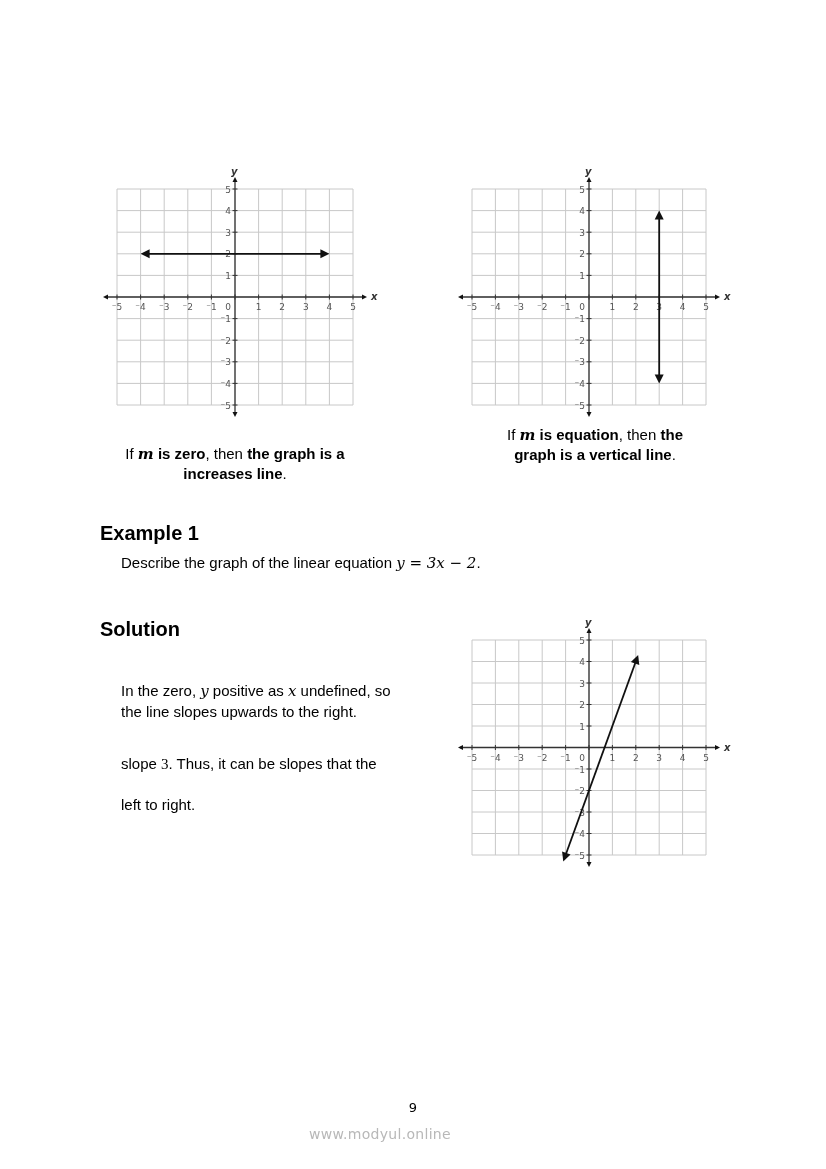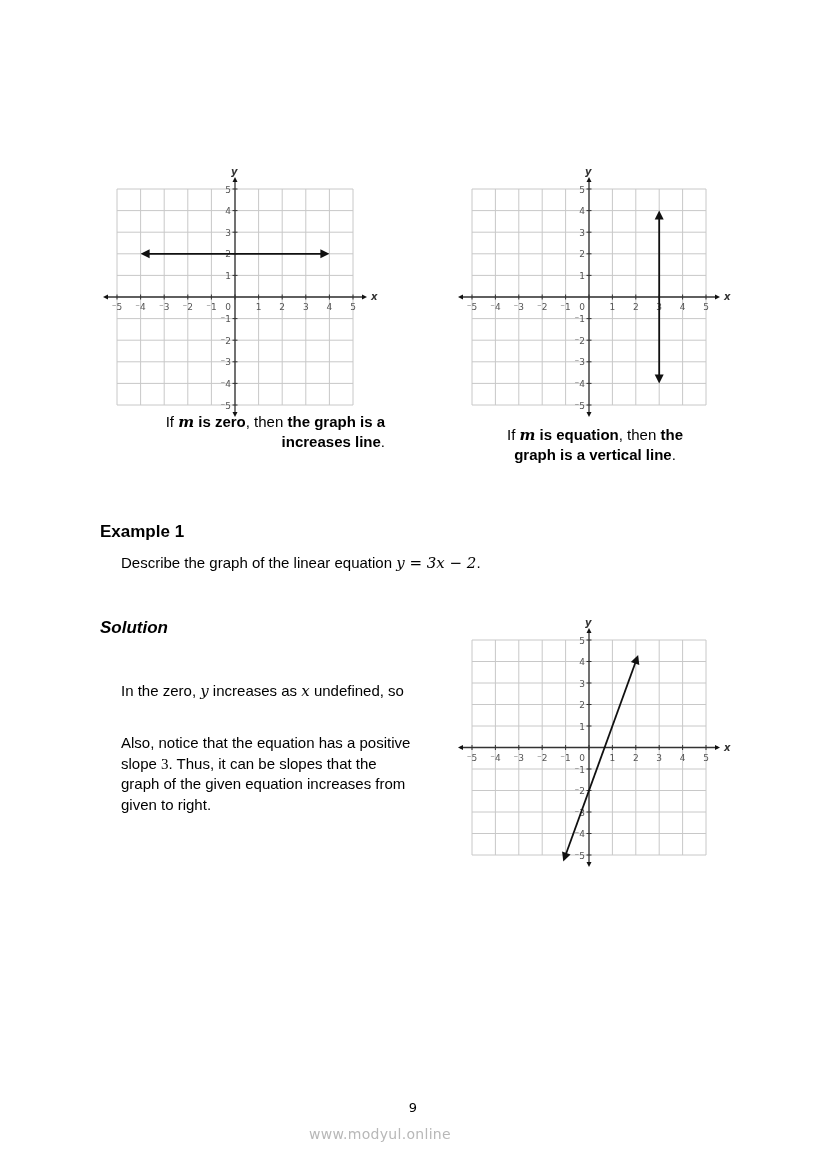--- a/index.html
+++ b/index.html
@@ -5,21 +5,21 @@
   html, body { margin: 0; padding: 0; background: #ffffff; }
   body { width: 826px; height: 1169px; position: relative; overflow: hidden;
          font-family: "Liberation Sans", sans-serif; color: #000; }
   .graph { position: absolute; }
   .graph svg { display: block; overflow: visible; }
   .caption { position: absolute; text-align: center; font-size: 15px; line-height: 20px; }
   .caption b { font-weight: bold; }
   .math { font-family: "DejaVu Serif", "Liberation Serif", serif; font-style: italic; }
   .mathb { font-family: "DejaVu Serif", "Liberation Serif", serif; font-style: italic; font-weight: bold; }
   .mathr { font-family: "Liberation Serif", "DejaVu Serif", serif; }
-  .heading { position: absolute; font-size: 17px; font-weight: bold; text-align: right; }
+  .heading { position: absolute; font-size: 20px; font-weight: bold; text-align: right; }
   .para { position: absolute; font-size: 15px; line-height: 20.5px; margin-left: 21px; }
   .page-num { position: absolute; left: 0; width: 826px; top: 1100px; text-align: center;
               font-family: "DejaVu Sans", sans-serif; font-size: 13px; }
   .watermark { position: absolute; left: 0; width: 760px; top: 1126px; text-align: center;
                font-family: "DejaVu Sans", sans-serif; font-size: 14px; color: #b8b8b8; letter-spacing: 0.3px; }
   .tick { font-family: "DejaVu Sans", sans-serif; font-size: 9px; fill: #555; }
   .axis-label { font-family: "DejaVu Sans", sans-serif; font-size: 10px; font-style: italic; font-weight: bold; fill: #333; }
 </style>
 </head>
 <body>
@@ -103,21 +103,21 @@
         <text x="131" y="32.5" text-anchor="end" class="tick">5</text>
       </g>
       <g>
         <line x1="45.6" y1="93.80000000000001" x2="224.4" y2="93.80000000000001" stroke="#111" stroke-width="1.8"></line>
         <polygon points="229.4,93.80000000000001 220.4,89.30000000000001 220.4,98.30000000000001" fill="#111"></polygon>
         <polygon points="40.6,93.80000000000001 49.6,98.30000000000001 49.6,89.30000000000001" fill="#111"></polygon>
       </g>
     </svg>
 </div>
 
-<div class="caption" style="left:85px; top:412px; width:300px;text-align:right;">
+<div class="caption" style="left:85px; top:444px; width:300px;">
   <span>If </span><span class="mathb">m</span><b> is zero</b><span>, then </span><b>the graph is a</b><br>
   <b>increases line</b><span>.</span>
 </div>
 
 <div class="graph" style="left:450px; top:160px;">
   <svg id="g1" width="290" height="260">
       <g>
         <line x1="22" y1="29" x2="22" y2="245" stroke="#c8c8c8" stroke-width="1"></line>
         <line x1="45.400000000000006" y1="29" x2="45.400000000000006" y2="245" stroke="#c8c8c8" stroke-width="1"></line>
         <line x1="68.80000000000001" y1="29" x2="68.80000000000001" y2="245" stroke="#c8c8c8" stroke-width="1"></line>
@@ -204,31 +204,32 @@
 <div class="caption" style="left:440px; top:425px; width:310px;">
   <span>If </span><span class="mathb">m</span><b> is equation</b><span>, then </span><b>the</b><br>
   <b>graph is a vertical line</b><span>.</span>
 </div>
 
 <div class="heading" style="left:100px; top:522px;">Example 1</div>
 <div class="para" style="left:100px; top:553px;">
   <span>Describe the graph of the linear equation </span><span class="math">y = 3x − 2</span><span>.</span>
 </div>
 
-<div class="heading" style="left:100px; top:618px;font-style:italic;">Solution</div>
+<div class="heading" style="left:100px; top:618px;">Solution</div>
 
 <div class="para" style="left:100px; top:681px; width:340px;">
-  <span>In the zero, </span><span class="math">y</span><span> increases as </span><span class="math">x</span><span> undefined, so</span><br>
+  <span>In the zero, </span><span class="math">y</span><span> positive as </span><span class="math">x</span><span> undefined, so</span><br>
+  <span>the line slopes upwards to the right.</span>
 </div>
 
 <div class="para" style="left:100px; top:733px; width:340px;">
-  <span>Also, notice that the equation has a positive</span><br>
+  <br>
   <span>slope </span><span class="mathr">3</span><span>. Thus, it can be slopes that the</span><br>
-  <span>graph of the given equation increases from</span><br>
-  <span>given to right.</span>
+  <br>
+  <span>left to right.</span>
 </div>
 
 <div class="graph" style="left:450px; top:610px;">
   <svg id="g2" width="290" height="260">
       <g>
         <line x1="22" y1="30" x2="22" y2="245" stroke="#c8c8c8" stroke-width="1"></line>
         <line x1="45.400000000000006" y1="30" x2="45.400000000000006" y2="245" stroke="#c8c8c8" stroke-width="1"></line>
         <line x1="68.80000000000001" y1="30" x2="68.80000000000001" y2="245" stroke="#c8c8c8" stroke-width="1"></line>
         <line x1="92.2" y1="30" x2="92.2" y2="245" stroke="#c8c8c8" stroke-width="1"></line>
         <line x1="115.60000000000001" y1="30" x2="115.60000000000001" y2="245" stroke="#c8c8c8" stroke-width="1"></line>

